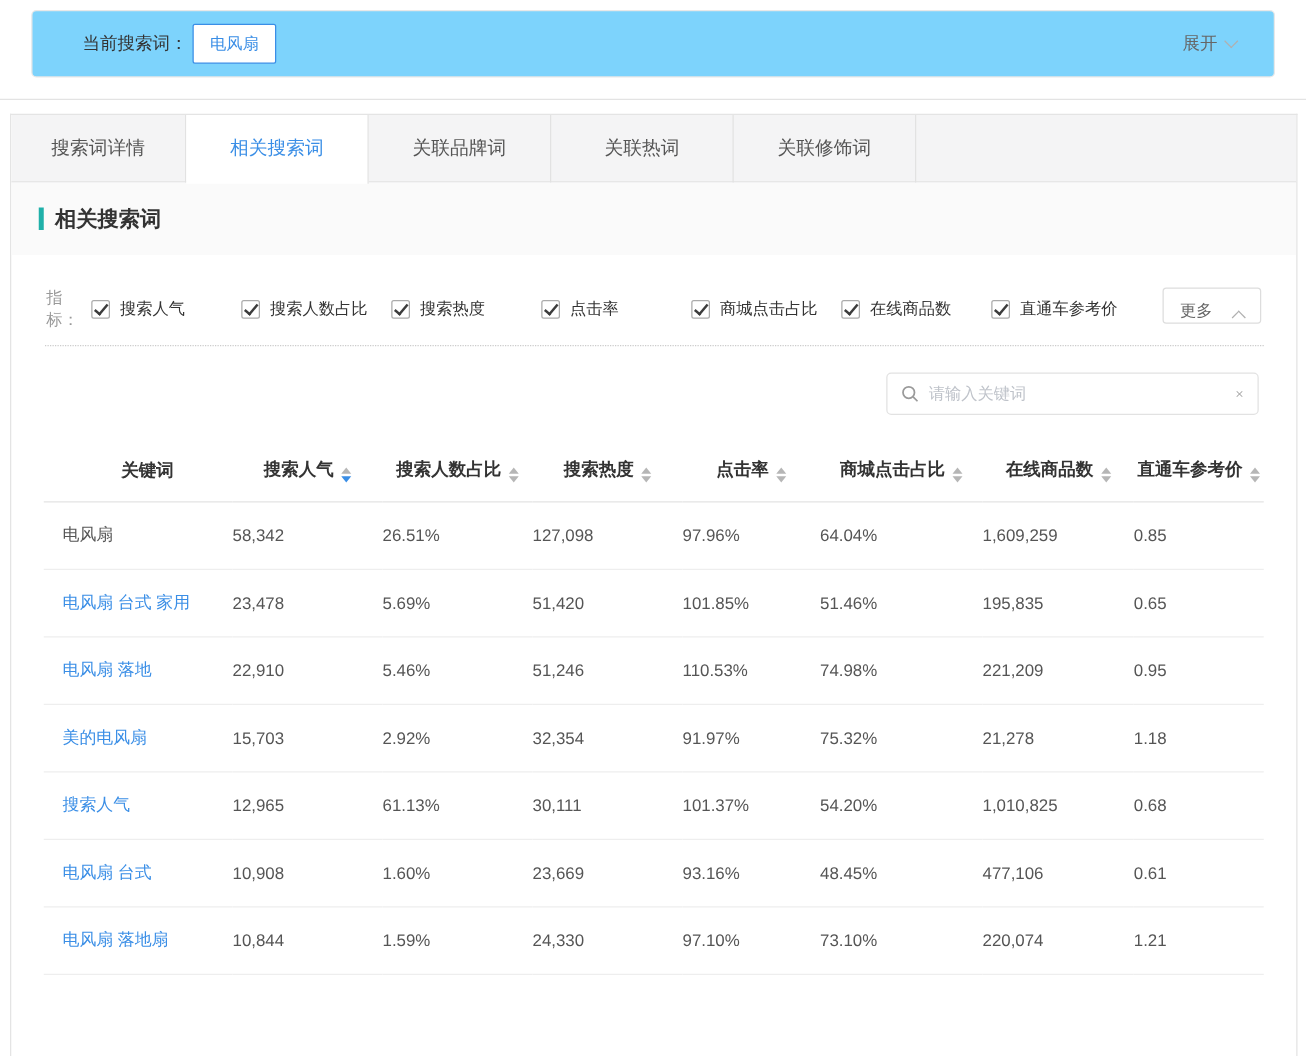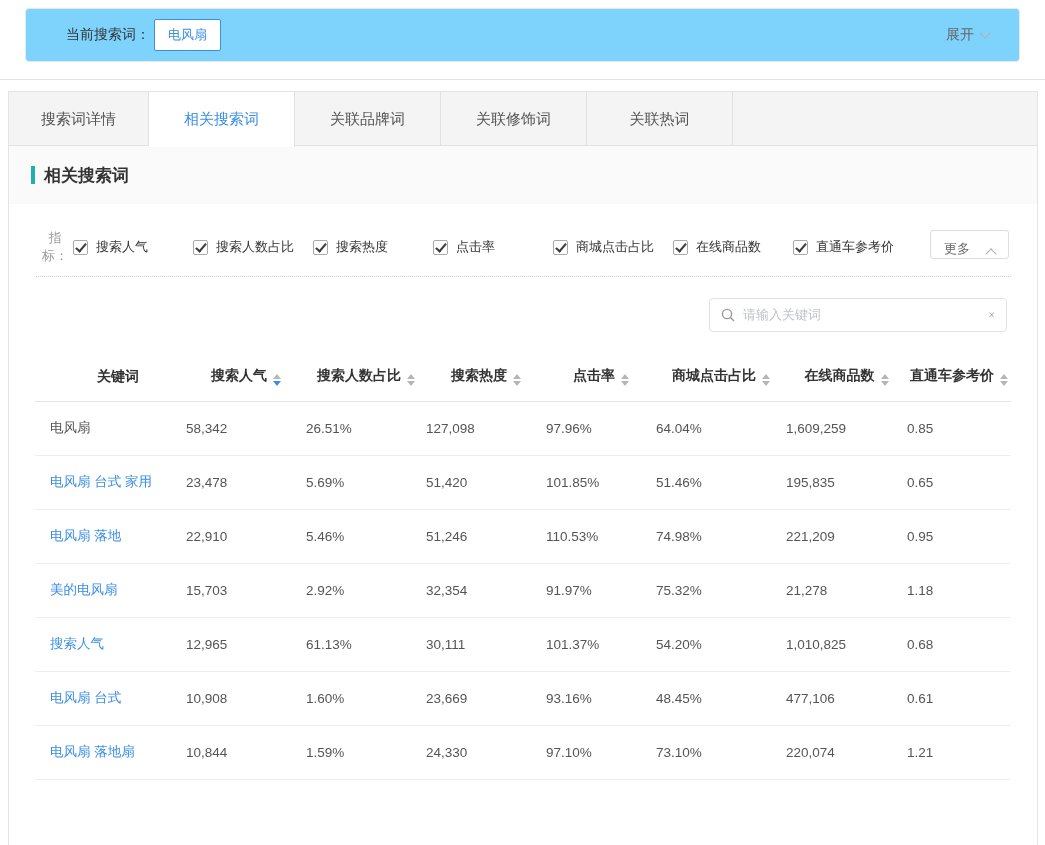--- a/index.html
+++ b/index.html
@@ -30,21 +30,21 @@
     border-right: 1px solid #e2e2e2; cursor: pointer; }
   .tab:first-child { width: 140px; }
   .tab.active { background: #fff; color: #3a8ee6; height: 55px; margin-bottom: -1px; }
 
   .band { height: 58px; background: #fafafa; display: flex; align-items: center; }
   .accent-bar { width: 4px; height: 18px; background: #1fb0a9; margin-left: 22px; }
   .band-title { margin-left: 9px; font-size: 17px; font-weight: bold; color: #333; }
 
   
   .filter-block { position: relative; padding-top: 30px; }
-  .filter-row { display: flex; align-items: center; margin-left: 28px; height: 26px; text-align: center; }
+  .filter-row { display: flex; align-items: center; margin-left: 28px; height: 26px; }
   .filter-row.second { margin-left: 64px; margin-top: 6px; }
   .filter-label { color: #999; font-size: 13px; width: 36px; }
   .cb-item { width: 120px; display: flex; align-items: center; gap: 8px; font-size: 13px;
     color: #333; cursor: pointer; }
   .cb { width: 15px; height: 15px; border: 1px solid #aaa; border-radius: 2px;
     background: #fff; position: relative; flex: none; }
   .cb.checked::after { content: ""; position: absolute; left: 4px; top: 0px; width: 4px;
     height: 9px; border-right: 2px solid #3c3c3c; border-bottom: 2px solid #3c3c3c;
     transform: rotate(40deg); }
   .more-btn { position: absolute; top: 26px; right: 28px; width: 79px; height: 29px;
@@ -95,22 +95,22 @@
     </button>
   </div>
 </div>
 
 <div class="panel">
 
   <div class="tabbar">
     <div class="tab">搜索词详情</div>
     <div class="tab active">相关搜索词</div>
     <div class="tab">关联品牌词</div>
+    <div class="tab">关联热词</div>
     <div class="tab">关联修饰词</div>
-    <div class="tab">关联热词</div>
   </div>
 
   <div class="band">
     <span class="accent-bar"></span>
     <span class="band-title">相关搜索词</span>
   </div>
 
   <div class="filter-block">
     <div class="filter-row">
       <span class="filter-label">指标：</span>

